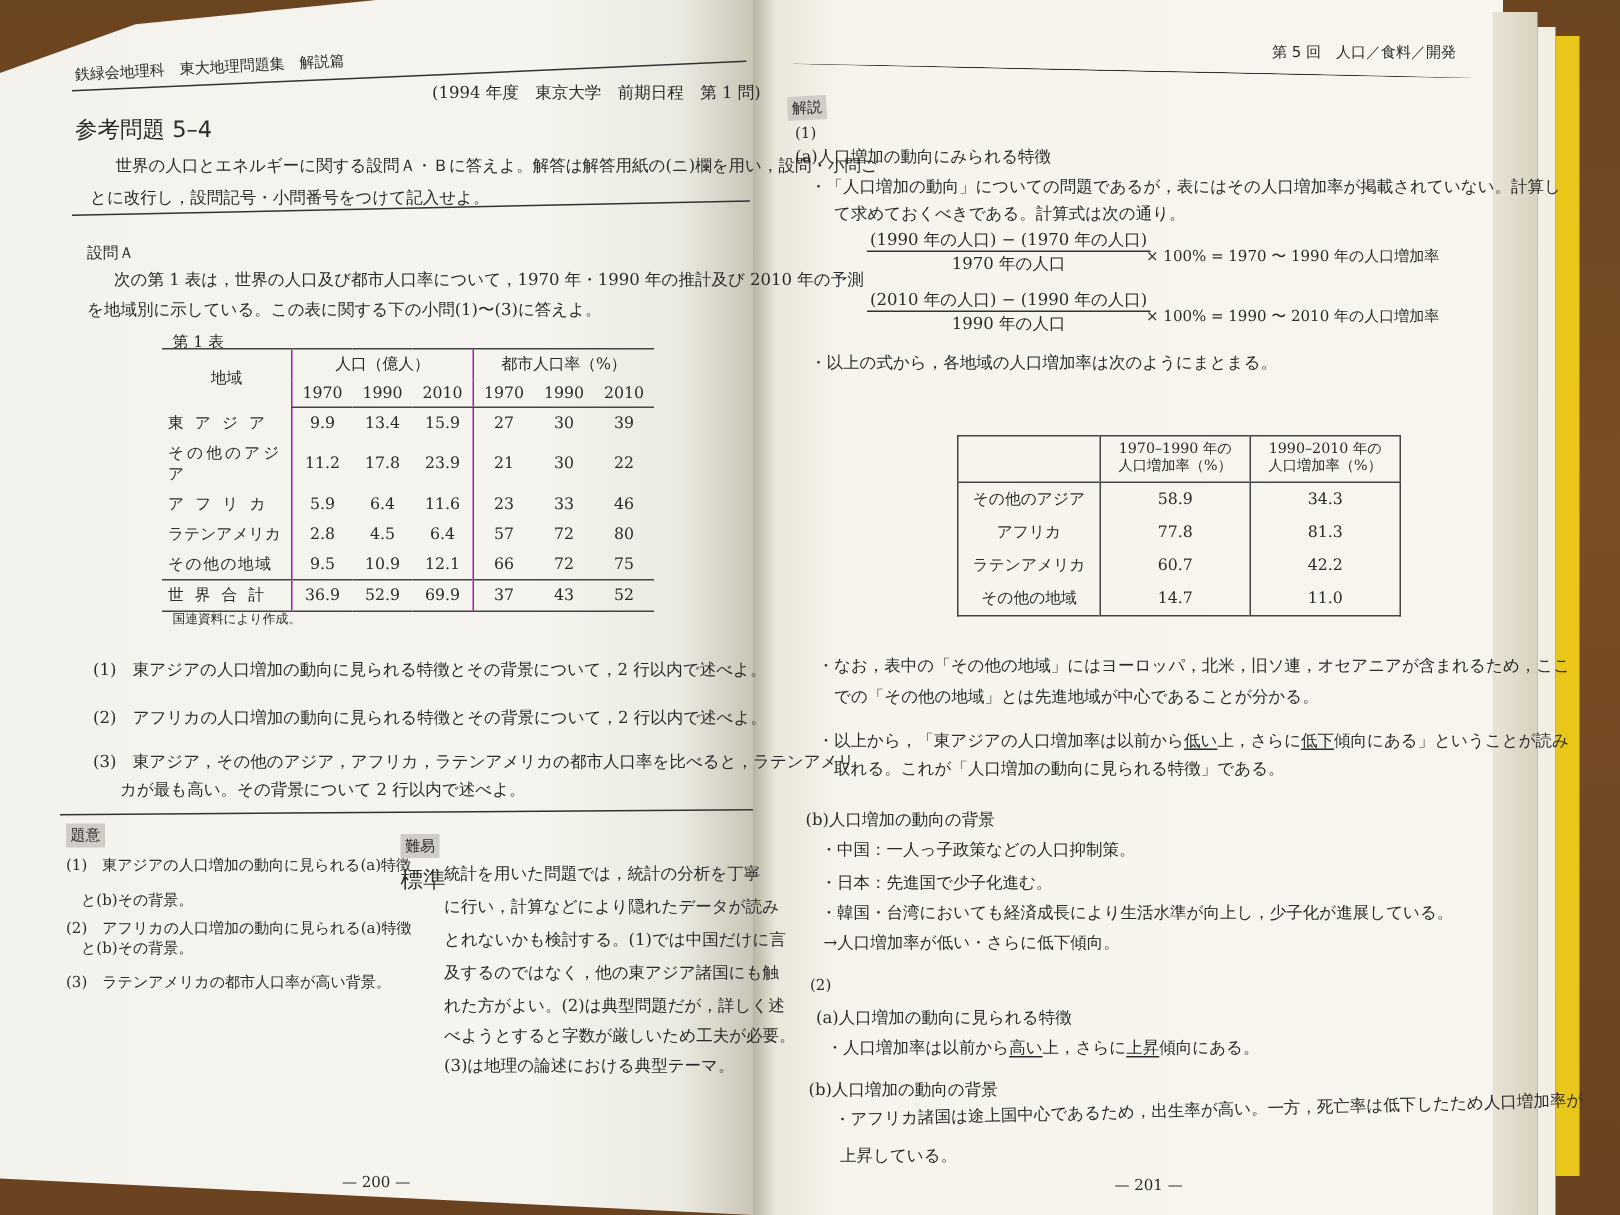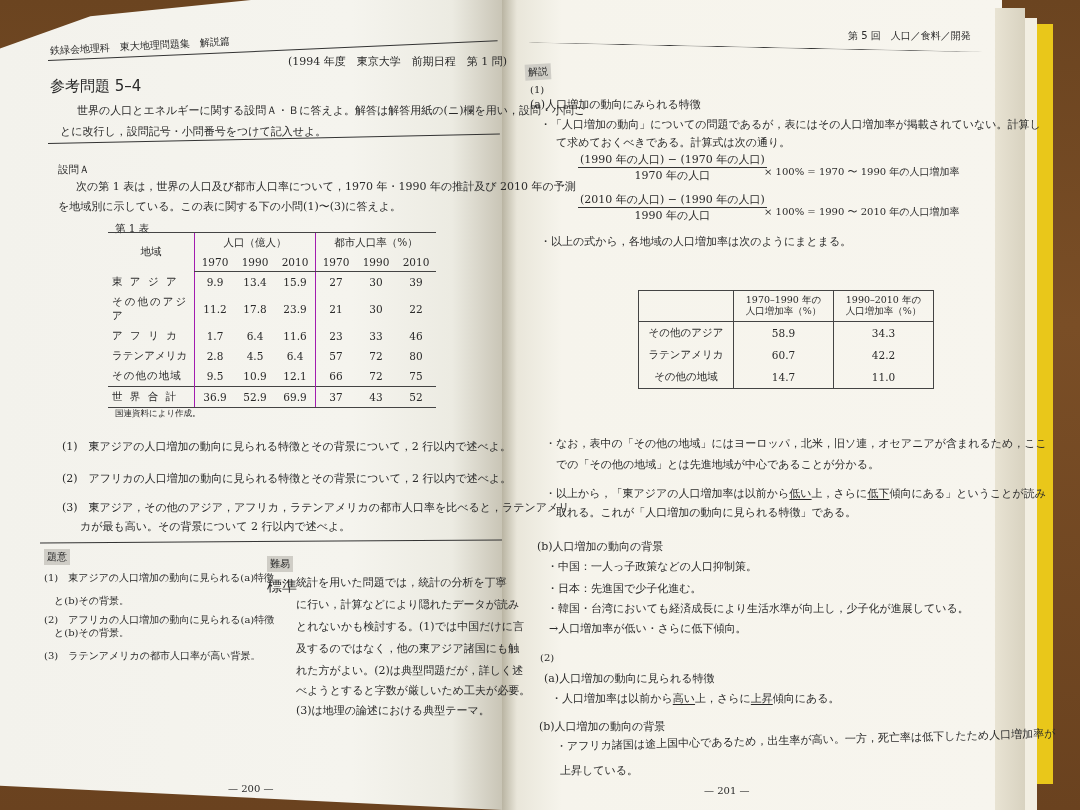--- a/index.html
+++ b/index.html
@@ -90,21 +90,21 @@
       <td class="reg">その他のアジア</td>
       <td class="vsep">11.2</td>
       <td>17.8</td>
       <td>23.9</td>
       <td class="vsep">21</td>
       <td>30</td>
       <td>22</td>
     </tr>
     <tr>
       <td class="reg">ア フ リ カ</td>
-      <td class="vsep">1.7</td>
+      <td class="vsep">5.9</td>
       <td>6.4</td>
       <td>11.6</td>
       <td class="vsep">23</td>
       <td>33</td>
       <td>46</td>
     </tr>
     <tr>
       <td class="reg" style="letter-spacing:0">ラテンアメリカ</td>
       <td class="vsep">2.8</td>
       <td>4.5</td>
@@ -194,20 +194,25 @@
         </th>
     </tr>
   </thead>
   <tbody>
     <tr>
         <td style="border-left:none">その他のアジア</td>
         <td>58.9</td>
         <td>34.3</td>
       </tr>
     <tr>
+        <td style="border-left:none">アフリカ</td>
+        <td>77.8</td>
+        <td>81.3</td>
+      </tr>
+    <tr>
         <td style="border-left:none">ラテンアメリカ</td>
         <td>60.7</td>
         <td>42.2</td>
       </tr>
     <tr>
         <td style="border-left:none">その他の地域</td>
         <td>14.7</td>
         <td>11.0</td>
       </tr>
   </tbody>
@@ -224,13 +229,13 @@
 <div class="t" style="left:547px;top:602px">・韓国・台湾においても経済成長により生活水準が向上し，少子化が進展している。</div>
 <div class="t" style="left:549px;top:622px">→人口増加率が低い・さらに低下傾向。</div>
 
 <div class="t" style="left:540px;top:652px;font-size:10px">(2)</div>
 <div class="t" style="left:544px;top:672px">(a)人口増加の動向に見られる特徴</div>
 <div class="t" style="left:551px;top:692px"><span>・人口増加率は以前から</span><u>高い</u><span>上，さらに</span><u>上昇</u><span>傾向にある。</span></div>
 <div class="t" style="left:539px;top:720px">(b)人口増加の動向の背景</div>
 <div class="t" style="left:556px;top:740px;transform:rotate(-1.5deg);transform-origin:left">・アフリカ諸国は途上国中心であるため，出生率が高い。一方，死亡率は低下したため人口増加率が</div>
 <div class="t" style="left:560px;top:764px">上昇している。</div>
 
-<div class="t" style="left:704px;top:785px;font-size:10px">— 201 —</div>
+<div class="t" style="left:743px;top:785px;font-size:10px">— 201 —</div>
 
 </body></html>

